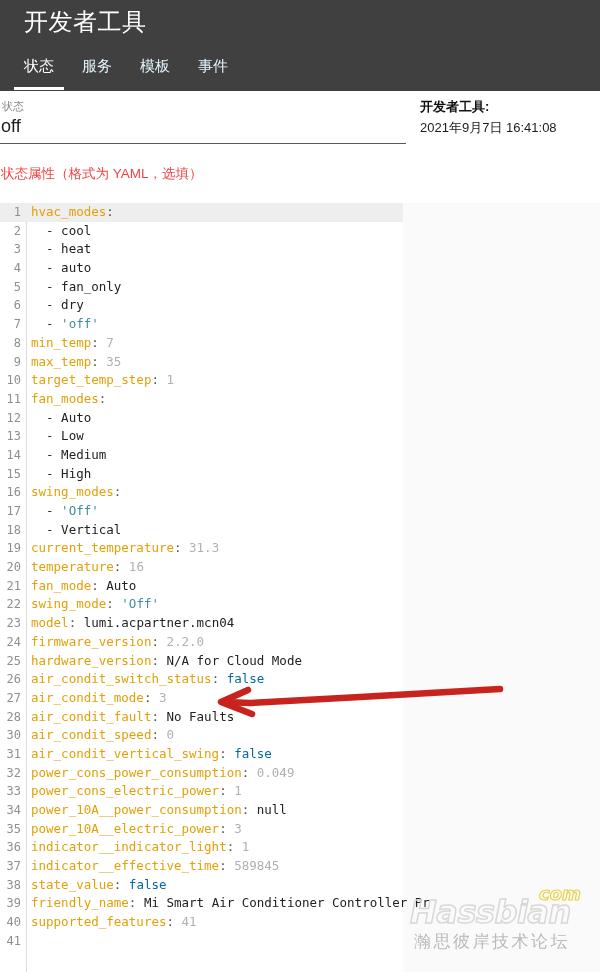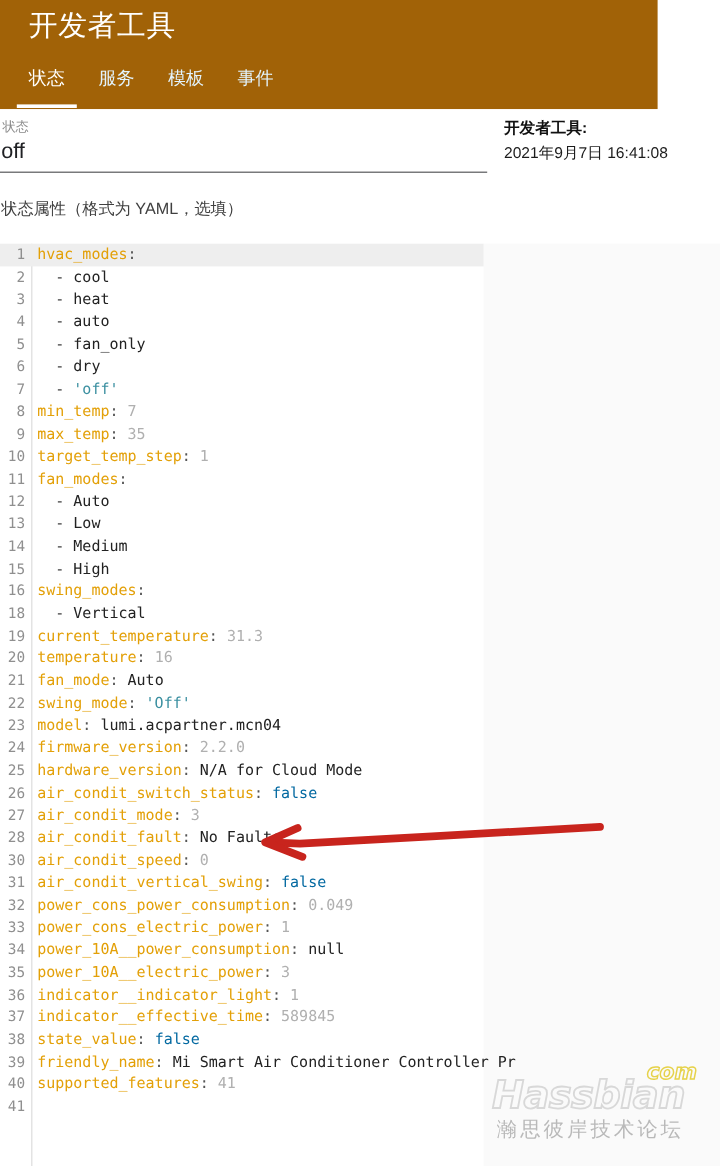--- a/index.html
+++ b/index.html
@@ -12,23 +12,23 @@
     background: #ffffff;
     font-family: "Liberation Sans", sans-serif;
     overflow: hidden;
     position: relative;
   }
 
   
   .app-header {
     position: absolute;
     left: 0; top: 0;
-    width: 548px;
+    width: 600px;
     height: 91px;
-    background: #a16207;
+    background: #404040;
     box-sizing: border-box;
   }
   .app-title {
     position: absolute;
     left: 24px;
     top: 5px;
     font-size: 24px;
     line-height: 34px;
     color: #ffffff;
     font-weight: 400;
@@ -139,21 +139,21 @@
     padding-top: 2px;
     white-space: nowrap;
   }
 
   .attrs-label {
     position: absolute;
     left: 1px;
     top: 73px;
     font-size: 13.5px;
     line-height: 19px;
-    color: #404040;
+    color: #ef4444;
   }
 
   
   .editor {
     position: absolute;
     left: 0;
     top: 112px;
     width: 600px;
     height: 769px;
     background: #fafafa;
@@ -317,20 +317,21 @@
         <div class="code-line"><span class="ln">7</span><span class="code-text"><span class="tok-dash">  - </span><span class="tok-str">'off'</span></span></div>
         <div class="code-line"><span class="ln">8</span><span class="code-text"><span class="tok-key">min_temp</span><span class="tok-punct">: </span><span class="tok-num">7</span></span></div>
         <div class="code-line"><span class="ln">9</span><span class="code-text"><span class="tok-key">max_temp</span><span class="tok-punct">: </span><span class="tok-num">35</span></span></div>
         <div class="code-line"><span class="ln">10</span><span class="code-text"><span class="tok-key">target_temp_step</span><span class="tok-punct">: </span><span class="tok-num">1</span></span></div>
         <div class="code-line"><span class="ln">11</span><span class="code-text"><span class="tok-key">fan_modes</span><span class="tok-punct">:</span></span></div>
         <div class="code-line"><span class="ln">12</span><span class="code-text"><span class="tok-dash">  - </span><span class="tok-plain">Auto</span></span></div>
         <div class="code-line"><span class="ln">13</span><span class="code-text"><span class="tok-dash">  - </span><span class="tok-plain">Low</span></span></div>
         <div class="code-line"><span class="ln">14</span><span class="code-text"><span class="tok-dash">  - </span><span class="tok-plain">Medium</span></span></div>
         <div class="code-line"><span class="ln">15</span><span class="code-text"><span class="tok-dash">  - </span><span class="tok-plain">High</span></span></div>
         <div class="code-line"><span class="ln">16</span><span class="code-text"><span class="tok-key">swing_modes</span><span class="tok-punct">:</span></span></div>
+        <div class="code-line"><span class="ln">17</span><span class="code-text"><span class="tok-dash">  - </span><span class="tok-str">'Off'</span></span></div>
         <div class="code-line"><span class="ln">18</span><span class="code-text"><span class="tok-dash">  - </span><span class="tok-plain">Vertical</span></span></div>
         <div class="code-line"><span class="ln">19</span><span class="code-text"><span class="tok-key">current_temperature</span><span class="tok-punct">: </span><span class="tok-num">31.3</span></span></div>
         <div class="code-line"><span class="ln">20</span><span class="code-text"><span class="tok-key">temperature</span><span class="tok-punct">: </span><span class="tok-num">16</span></span></div>
         <div class="code-line"><span class="ln">21</span><span class="code-text"><span class="tok-key">fan_mode</span><span class="tok-punct">: </span><span class="tok-plain">Auto</span></span></div>
         <div class="code-line"><span class="ln">22</span><span class="code-text"><span class="tok-key">swing_mode</span><span class="tok-punct">: </span><span class="tok-str">'Off'</span></span></div>
         <div class="code-line"><span class="ln">23</span><span class="code-text"><span class="tok-key">model</span><span class="tok-punct">: </span><span class="tok-plain">lumi.acpartner.mcn04</span></span></div>
         <div class="code-line"><span class="ln">24</span><span class="code-text"><span class="tok-key">firmware_version</span><span class="tok-punct">: </span><span class="tok-num">2.2.0</span></span></div>
         <div class="code-line"><span class="ln">25</span><span class="code-text"><span class="tok-key">hardware_version</span><span class="tok-punct">: </span><span class="tok-plain">N/A for Cloud Mode</span></span></div>
         <div class="code-line"><span class="ln">26</span><span class="code-text"><span class="tok-key">air_condit_switch_status</span><span class="tok-punct">: </span><span class="tok-bool">false</span></span></div>
         <div class="code-line"><span class="ln">27</span><span class="code-text"><span class="tok-key">air_condit_mode</span><span class="tok-punct">: </span><span class="tok-num">3</span></span></div>

